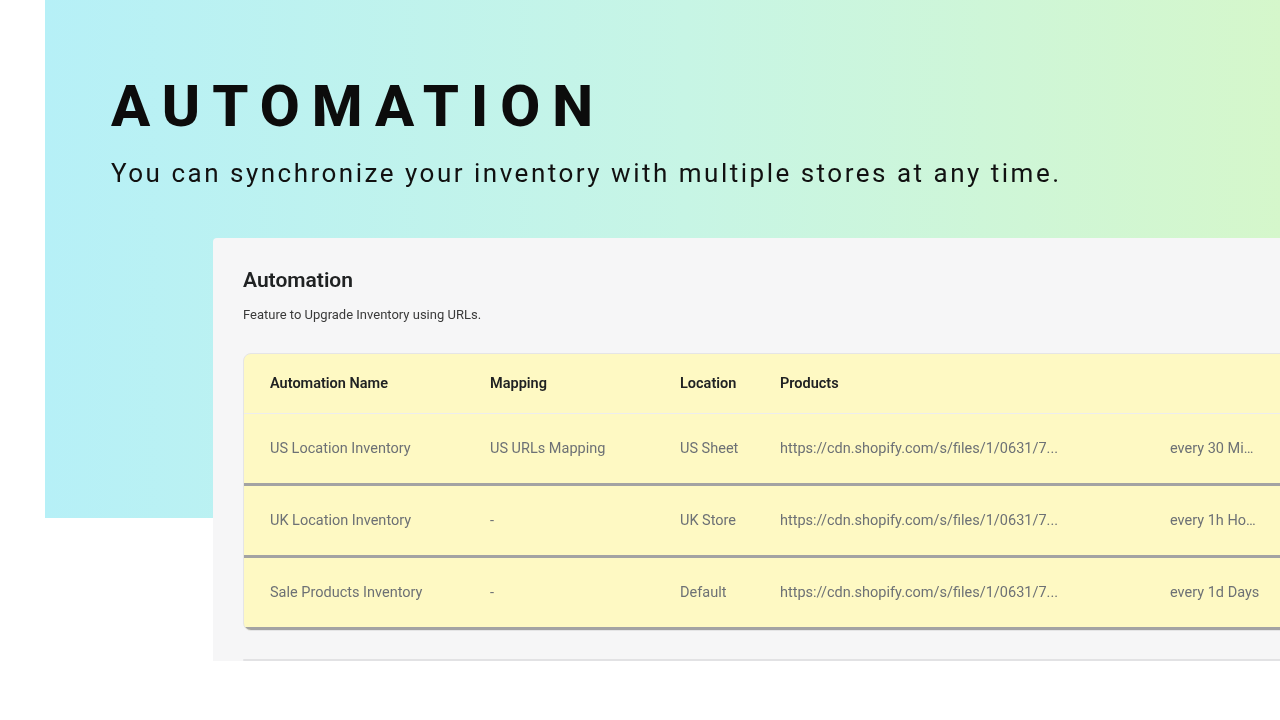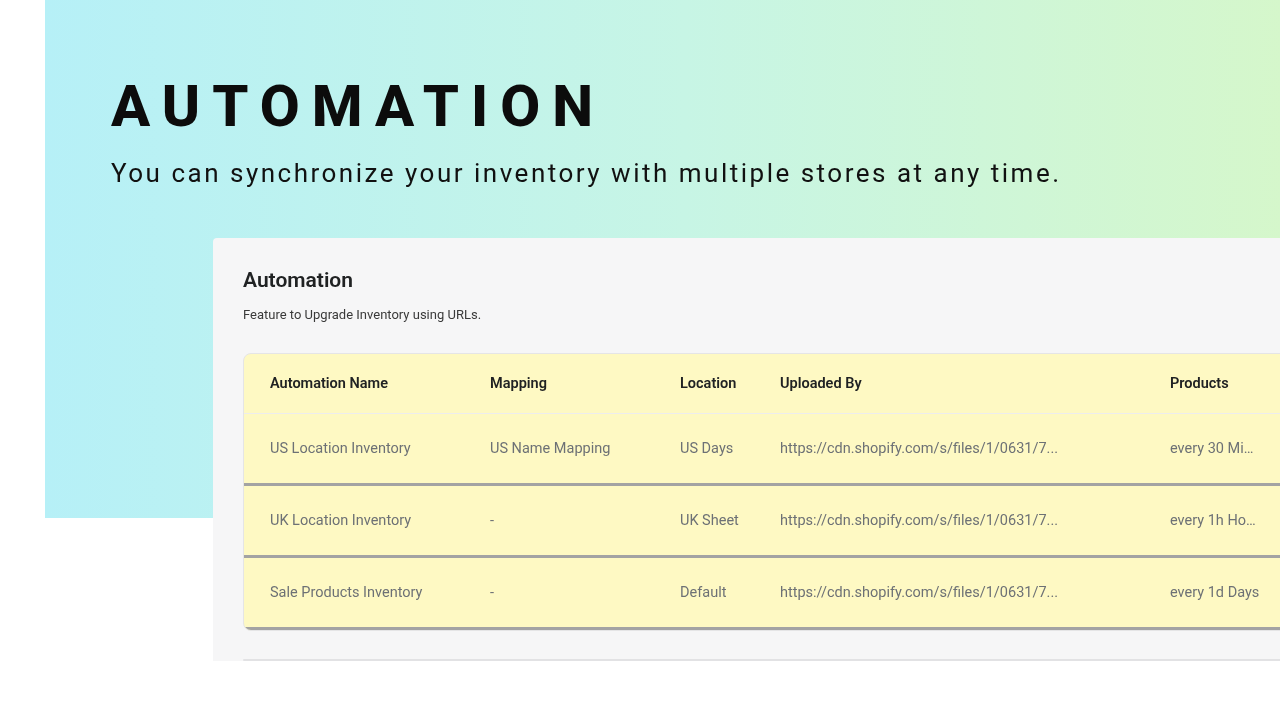--- a/index.html
+++ b/index.html
@@ -104,36 +104,35 @@
 
   <div class="panel">
     <div class="panel-title">Automation</div>
     <div class="panel-desc">Feature to Upgrade Inventory using URLs.</div>
 
     <div class="table-wrap">
       <div class="thead">
         <div class="cell col-name">Automation Name</div>
         <div class="cell col-mapping">Mapping</div>
         <div class="cell col-location">Location</div>
-        <div class="cell col-uploaded">Uploaded By</div>
         <div class="cell col-schedule">Products</div>
       </div>
 
       <div class="trow">
         <div class="cell col-name">US Location Inventory</div>
-        <div class="cell col-mapping">US Name Mapping</div>
-        <div class="cell col-location">US Days</div>
+        <div class="cell col-mapping">US URLs Mapping</div>
+        <div class="cell col-location">US Sheet</div>
         <div class="cell col-uploaded">https://cdn.shopify.com/s/files/1/0631/7...</div>
         <div class="cell col-schedule">every 30 Minutes</div>
       </div>
 
       <div class="trow">
         <div class="cell col-name">UK Location Inventory</div>
         <div class="cell col-mapping">-</div>
-        <div class="cell col-location">UK Sheet</div>
+        <div class="cell col-location">UK Store</div>
         <div class="cell col-uploaded">https://cdn.shopify.com/s/files/1/0631/7...</div>
         <div class="cell col-schedule">every 1h Hours</div>
       </div>
 
       <div class="trow">
         <div class="cell col-name">Sale Products Inventory</div>
         <div class="cell col-mapping">-</div>
         <div class="cell col-location">Default</div>
         <div class="cell col-uploaded">https://cdn.shopify.com/s/files/1/0631/7...</div>
         <div class="cell col-schedule">every 1d Days</div>

